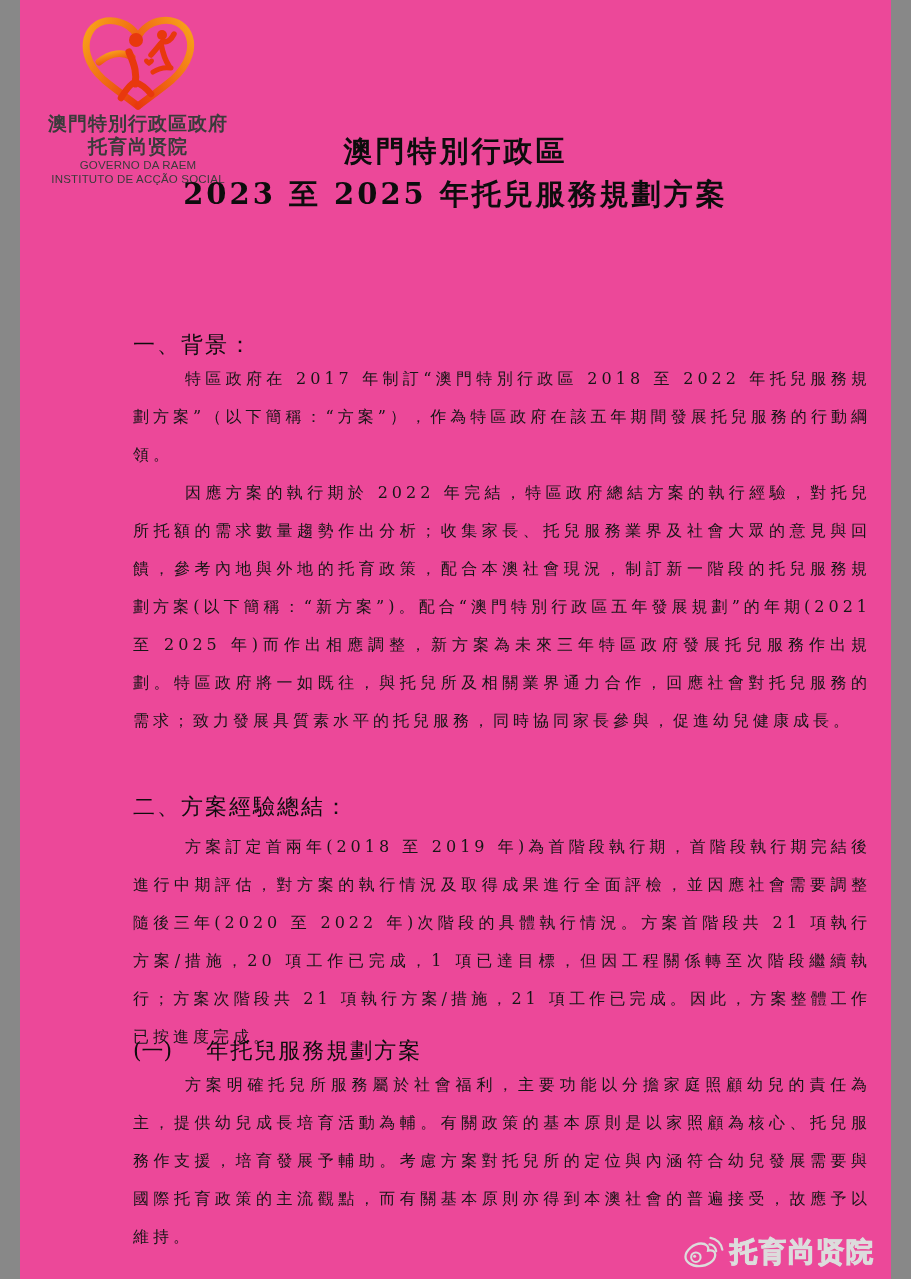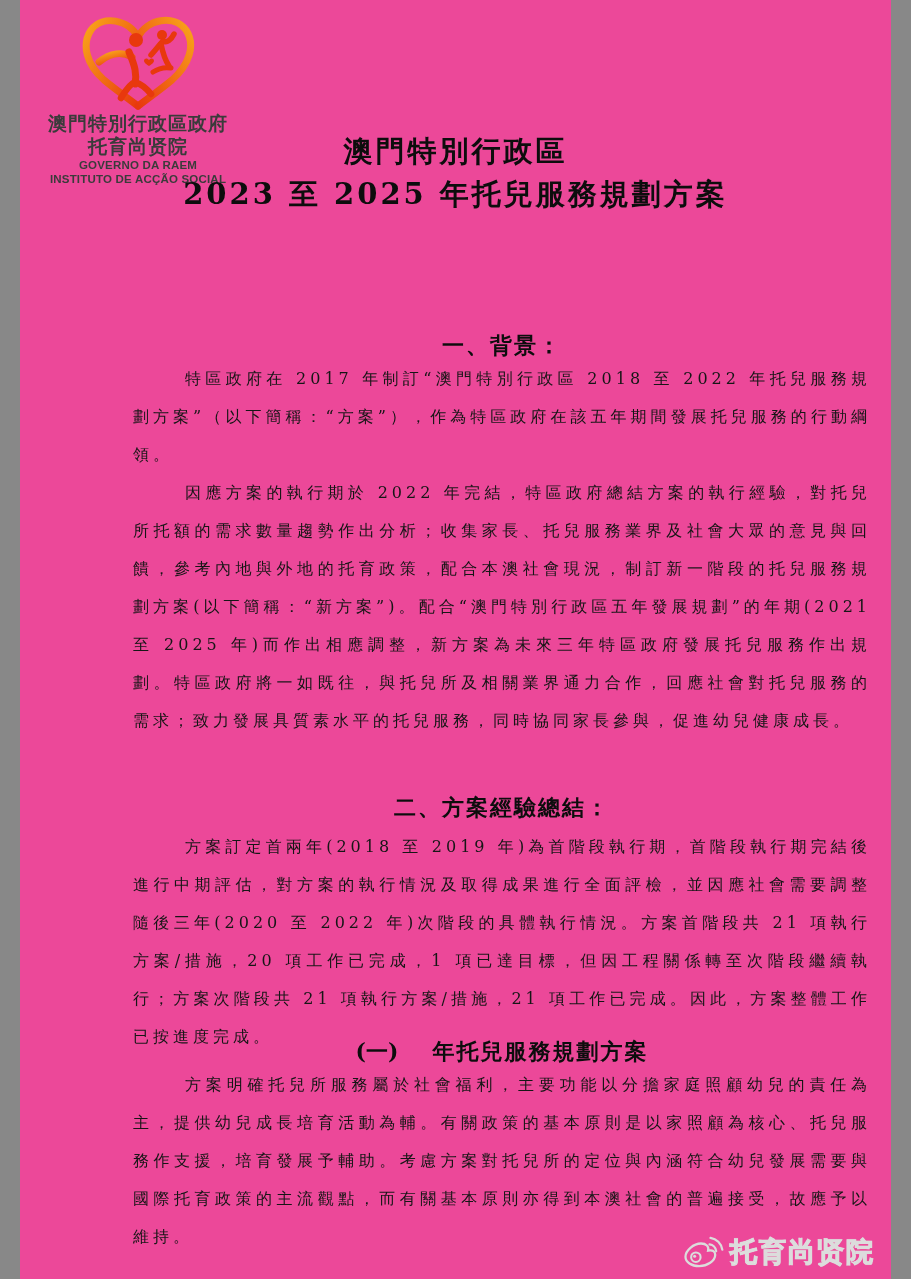--- a/index.html
+++ b/index.html
@@ -18,41 +18,41 @@
     text-align:center;
   }
   .logo-art{width:122px;height:100px;display:block;margin:0 auto 2px auto;}
   .org-zh{
     font-family:"Liberation Sans", sans-serif;
     font-weight:bold;font-size:19px;line-height:23px;color:#3b3b3b;
     letter-spacing:1px;white-space:nowrap;
   }
   .org-pt{
     font-family:"Liberation Sans", sans-serif;
-    font-weight:bold;font-size:11.5px;line-height:14px;color:#3b3b3b;
+    font-weight:normal;font-size:11.5px;line-height:14px;color:#3b3b3b;
     letter-spacing:0.2px;white-space:nowrap;
   }
   
   .doc-title{
     position:absolute;left:0;right:0;top:130px;
     text-align:center;font-weight:bold;
     font-size:29px;line-height:43px;letter-spacing:3px;
     color:#0d0d0d;
   }
   .chapter-heading{
     position:absolute;left:0;right:0;top:247px;
     text-align:center;font-weight:bold;
     font-size:24px;letter-spacing:6px;color:#0d0d0d;
   }
   
   .body-col{position:absolute;left:113px;top:0;width:738px;}
   .sec-heading{
     position:absolute;left:0;width:100%;
-    font-weight:bold;font-size:22px;line-height:38px;
-    letter-spacing:2px;color:#0d0d0d;white-space:nowrap;text-align:center;
+    font-weight:normal;font-size:22px;line-height:38px;
+    letter-spacing:2px;color:#0d0d0d;white-space:nowrap;
   }
   .para{
     position:absolute;left:0;width:100%;
     font-size:16px;line-height:38px;letter-spacing:4px;
     text-align:justify;text-indent:52px;color:#161616;
   }
   .h-s1{top:326px;}
   .p-s1-1{top:360px;}
   .p-s1-2{top:474px;}
   .h-s2{top:788px;}

